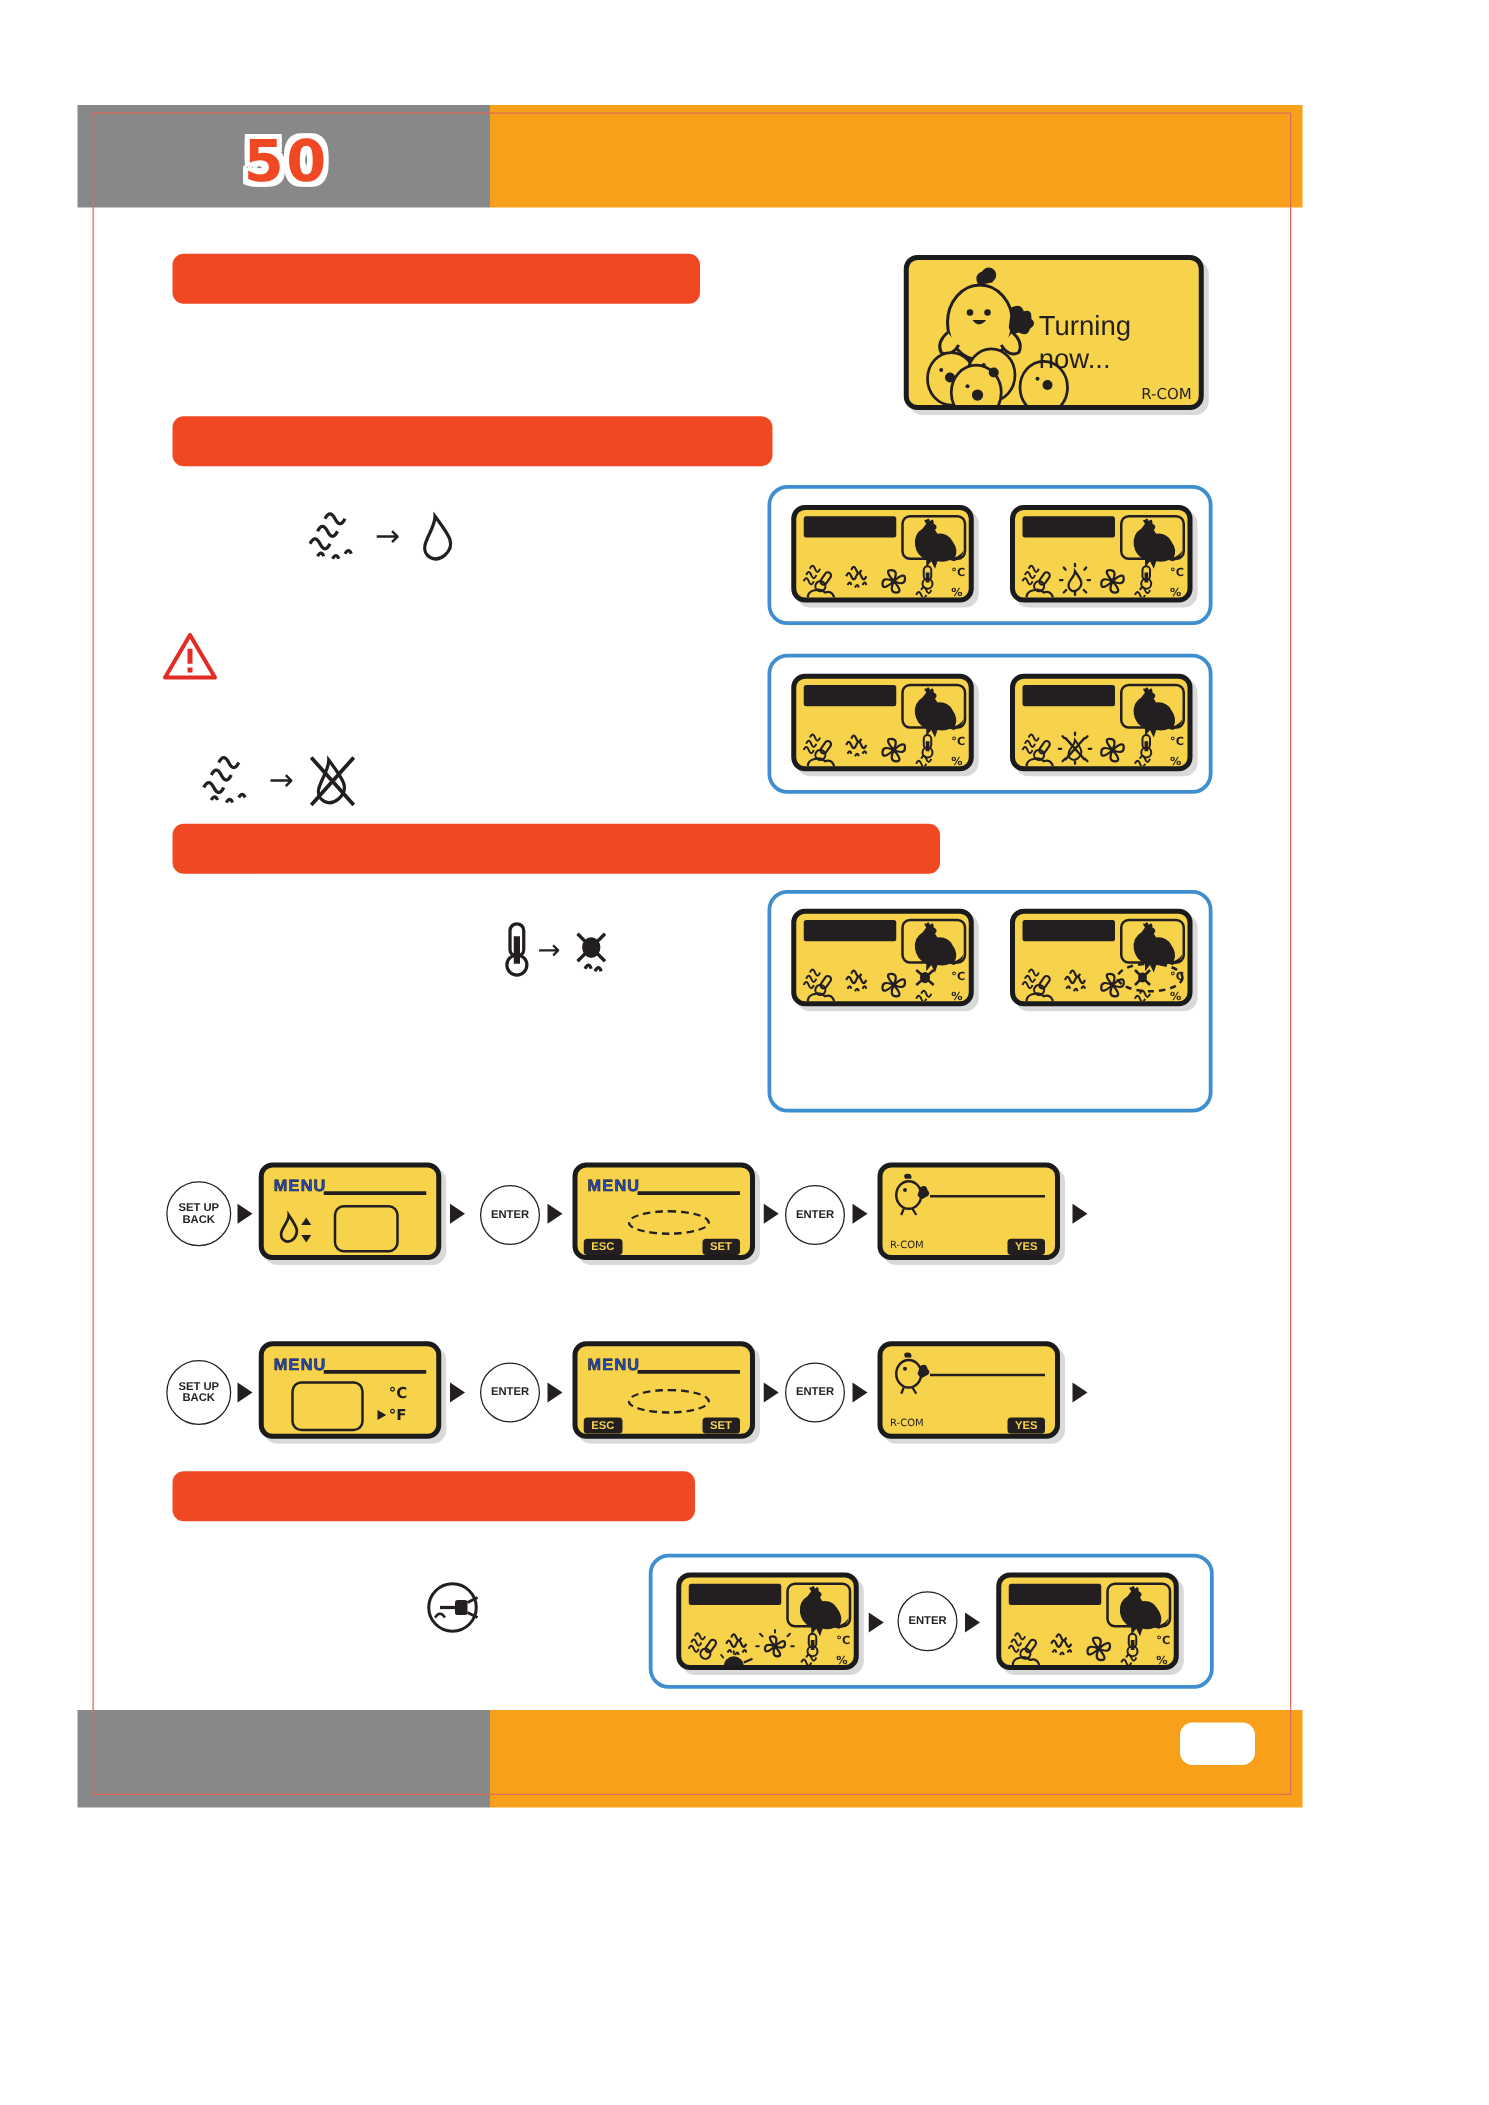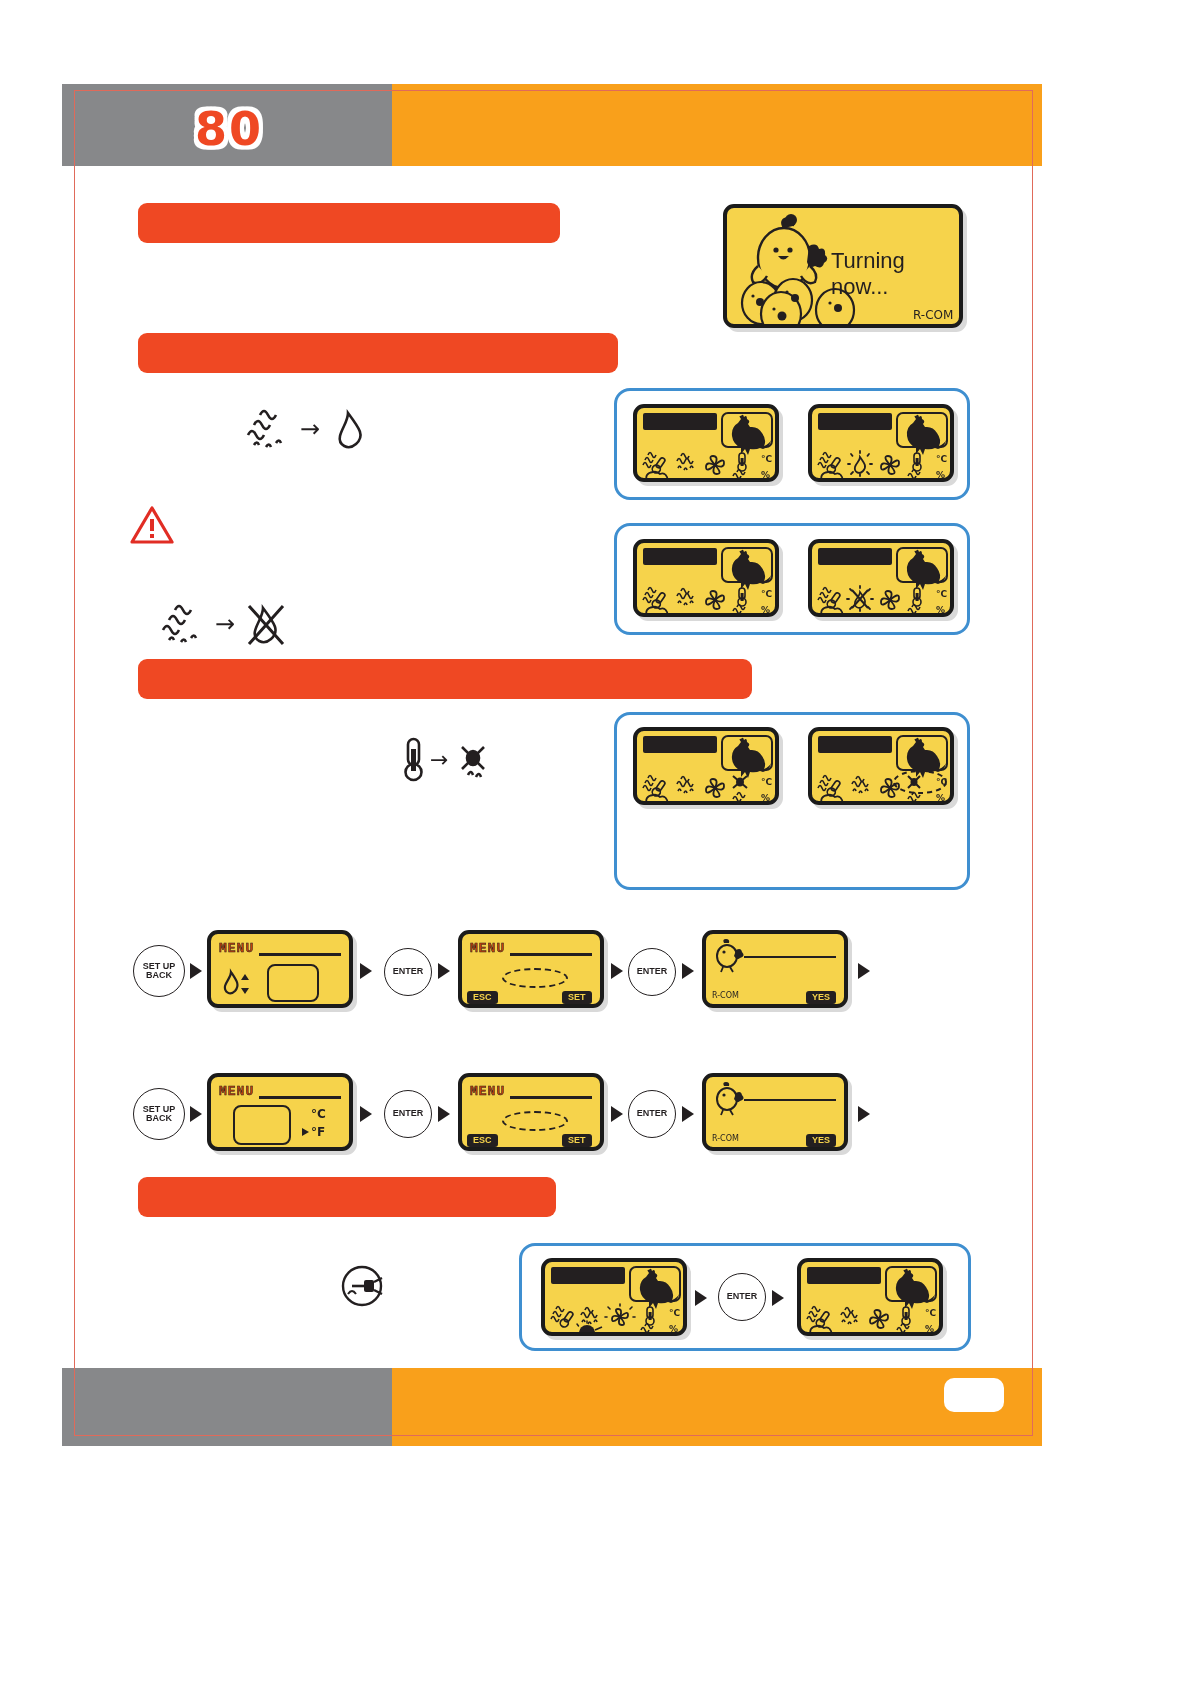--- a/index.html
+++ b/index.html
@@ -109,22 +109,22 @@
     border-top:8px solid transparent;
     border-bottom:8px solid transparent;
     border-left:12px solid #231f20;
   }
 
   
   .menu-label {
     position:absolute;
     font-size:13px; font-weight:bold;
     letter-spacing:1px;
-    color:#c2410c;
-    font-family:Liberation Mono, monospace;
+    color:#1d4ed8;
+    font-family:Liberation Sans, sans-serif;
     -webkit-text-stroke:0.5px #231f20;
   }
   .menu-line {
     position:absolute; height:3px; background:#231f20;
   }
   .soft-tag {
     position:absolute;
     background:#231f20; color:#f6d34b;
     font-size:9px; font-weight:bold;
     padding:1px 6px 2px 6px;
@@ -151,21 +151,21 @@
 </style>
 </head>
 <body>
 
 <div id="page">
 
   <div class="hdr-gray"></div>
   <div class="hdr-orange"></div>
   <div class="page-num-fill" style="text-shadow:
          -4px -4px 0 #fff, 4px -4px 0 #fff, -4px 4px 0 #fff, 4px 4px 0 #fff,
-         -4px 0 0 #fff, 4px 0 0 #fff, 0 -4px 0 #fff, 0 4px 0 #fff;">80</div>
+         -4px 0 0 #fff, 4px 0 0 #fff, 0 -4px 0 #fff, 0 4px 0 #fff;">50</div>
 
   <div class="thin-border"></div>
 
   <div class="ftr-gray"></div>
   <div class="ftr-orange"></div>
   <div class="ftr-tab"></div>
 
   <div class="hbar" style="left:138px;top:203px;width:422px;"></div>
   <div class="hbar" style="left:138px;top:333px;width:480px;"></div>
   <div class="hbar" style="left:138px;top:659px;width:614px;"></div>

